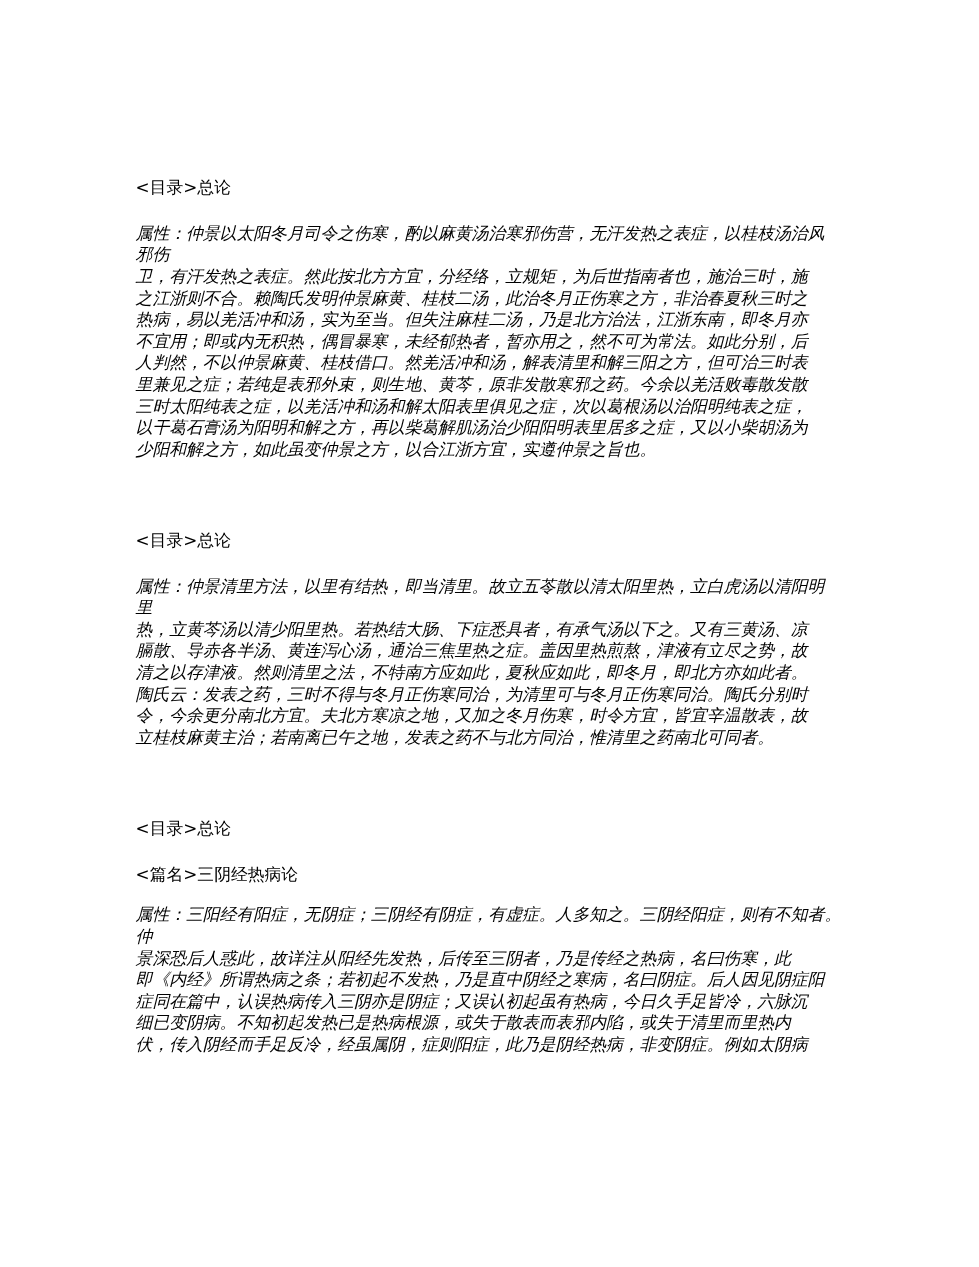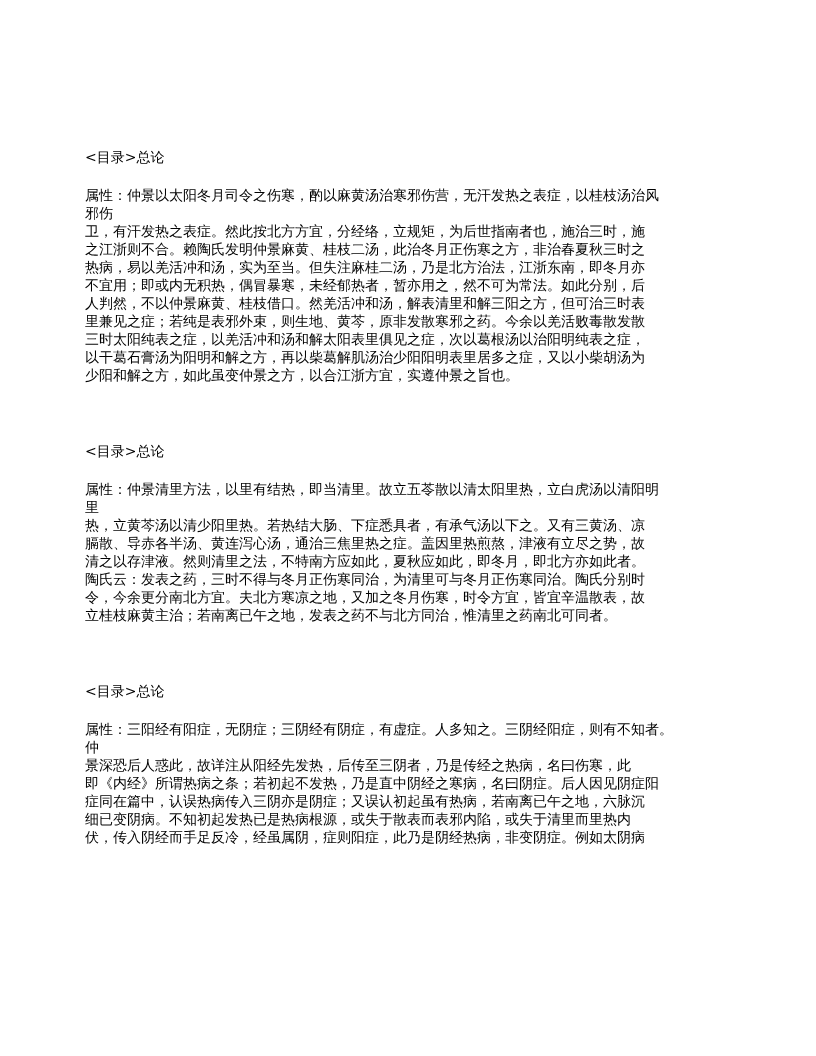--- a/index.html
+++ b/index.html
@@ -11,21 +11,21 @@
     width: 816px;
     height: 1056px;
     overflow: hidden;
     font-family: "DejaVu Sans", "Liberation Sans", sans-serif;
     color: #000000;
   }
   .page {
     box-sizing: border-box;
     width: 816px;
     height: 1056px;
-    padding: 148px 100px 0 85px;
+    padding: 148px 100px 0 113px;
     background: #ffffff;
   }
   .doc-section {
     margin-bottom: 58px;
   }
   .catalog-line {
     font-size: 14px;
     line-height: 18px;
     margin-bottom: 20px;
     white-space: pre-line;
@@ -35,20 +35,21 @@
     line-height: 18px;
     margin-bottom: 16px;
     white-space: pre-line;
   }
   .body-paragraph {
     font-size: 14px;
     line-height: 18px;
     white-space: pre-line;
     letter-spacing: 0px;
     max-width: 590px;
+    font-style: italic;
   }
 </style>
 </head>
 <body>
 
 <div class="page">
 
   <div class="doc-section">
     <div class="catalog-line">&lt;目录&gt;总论</div>
     <div class="body-paragraph">属性：仲景以太阳冬月司令之伤寒，酌以麻黄汤治寒邪伤营，无汗发热之表症，以桂枝汤治风
@@ -71,22 +72,23 @@
 热，立黄芩汤以清少阳里热。若热结大肠、下症悉具者，有承气汤以下之。又有三黄汤、凉
 膈散、导赤各半汤、黄连泻心汤，通治三焦里热之症。盖因里热煎熬，津液有立尽之势，故
 清之以存津液。然则清里之法，不特南方应如此，夏秋应如此，即冬月，即北方亦如此者。
 陶氏云：发表之药，三时不得与冬月正伤寒同治，为清里可与冬月正伤寒同治。陶氏分别时
 令，今余更分南北方宜。夫北方寒凉之地，又加之冬月伤寒，时令方宜，皆宜辛温散表，故
 立桂枝麻黄主治；若南离已午之地，发表之药不与北方同治，惟清里之药南北可同者。</div>
   </div>
 
   <div class="doc-section">
     <div class="catalog-line">&lt;目录&gt;总论</div>
+    <div class="title-line">&lt;篇名&gt;三阴经热病论</div>
     <div class="body-paragraph">属性：三阳经有阳症，无阴症；三阴经有阴症，有虚症。人多知之。三阴经阳症，则有不知者。
 仲
 景深恐后人惑此，故详注从阳经先发热，后传至三阴者，乃是传经之热病，名曰伤寒，此
 即《内经》所谓热病之条；若初起不发热，乃是直中阴经之寒病，名曰阴症。后人因见阴症阳
-症同在篇中，认误热病传入三阴亦是阴症；又误认初起虽有热病，若南离已午之地，六脉沉
+症同在篇中，认误热病传入三阴亦是阴症；又误认初起虽有热病，今日久手足皆冷，六脉沉
 细已变阴病。不知初起发热已是热病根源，或失于散表而表邪内陷，或失于清里而里热内
 伏，传入阴经而手足反冷，经虽属阴，症则阳症，此乃是阴经热病，非变阴症。例如太阴病</div>
   </div>
 
 </div>
 
 </body></html>

